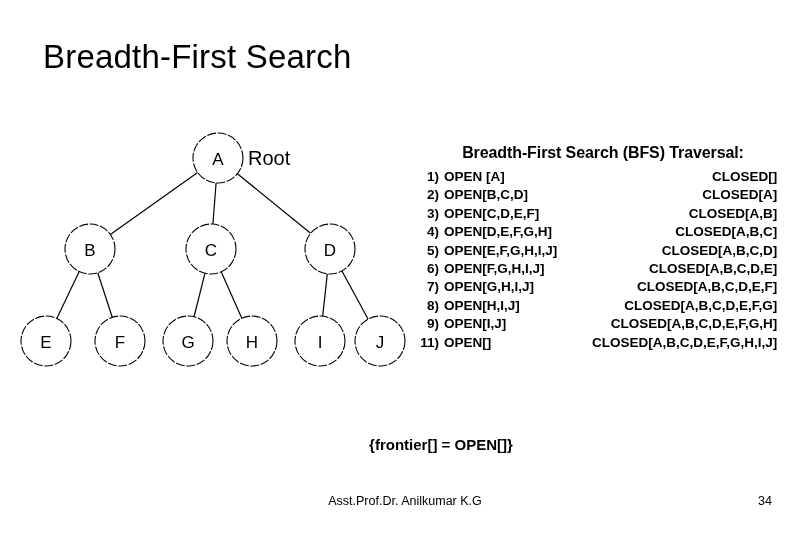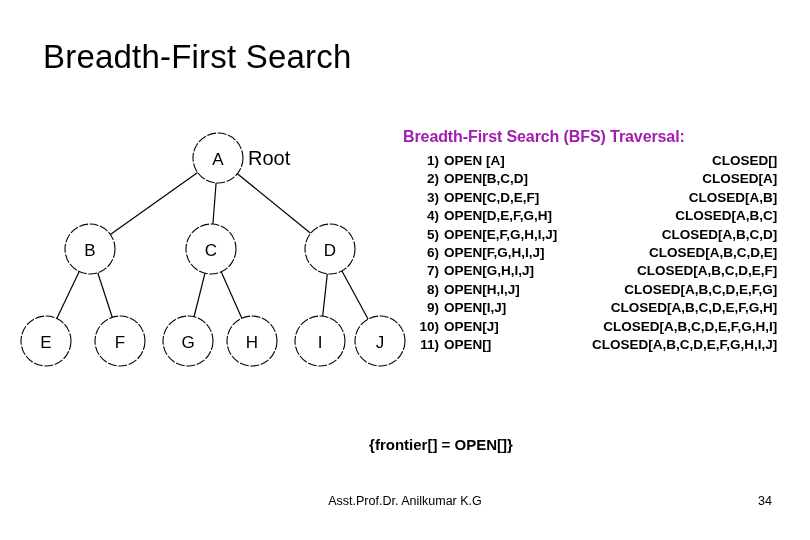--- a/index.html
+++ b/index.html
@@ -67,24 +67,25 @@
   
   #bfs-panel {
     position: absolute;
     left: 403px;
     top: 128px;
     width: 400px;
   }
   #bfs-heading {
     font-size: 16px;
     font-weight: bold;
-    color: #a21caf;
-    white-space: nowrap;
-    margin: 0 0 6px 0;
+    color: #000000;
+    white-space: nowrap;
+    margin: 16px 0 6px 0;
     letter-spacing: -0.1px;
+    text-align: center;
   }
   #bfs-table {
     border-collapse: collapse;
     margin-left: 11px;
   }
   #bfs-table td {
     font-size: 13.5px;
     font-weight: bold;
     color: #000000;
     white-space: nowrap;
@@ -247,25 +248,20 @@
           <td class="col-index">8)</td>
           <td class="col-open">OPEN[H,I,J]</td>
           <td class="col-closed">CLOSED[A,B,C,D,E,F,G]</td>
         </tr>
         <tr>
           <td class="col-index">9)</td>
           <td class="col-open">OPEN[I,J]</td>
           <td class="col-closed">CLOSED[A,B,C,D,E,F,G,H]</td>
         </tr>
         <tr>
-          <td class="col-index">10)</td>
-          <td class="col-open">OPEN[J]</td>
-          <td class="col-closed">CLOSED[A,B,C,D,E,F,G,H,I]</td>
-        </tr>
-        <tr>
           <td class="col-index">11)</td>
           <td class="col-open">OPEN[]</td>
           <td class="col-closed">CLOSED[A,B,C,D,E,F,G,H,I,J]</td>
         </tr>
       </tbody>
   </table>
 </div>
 
 <div id="frontier-note">{frontier[] = OPEN[]}</div>
 

